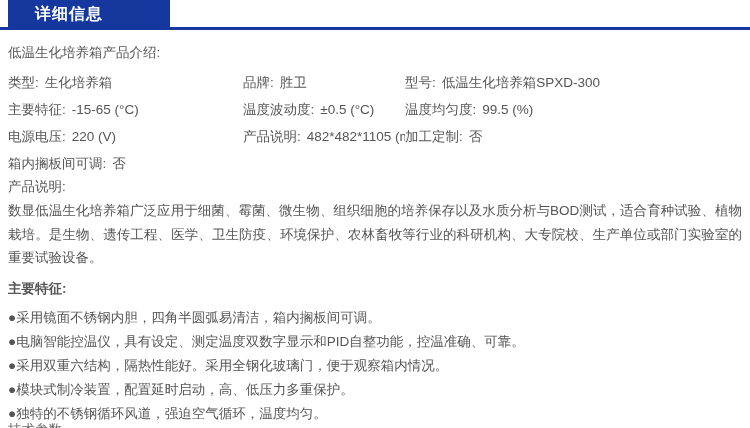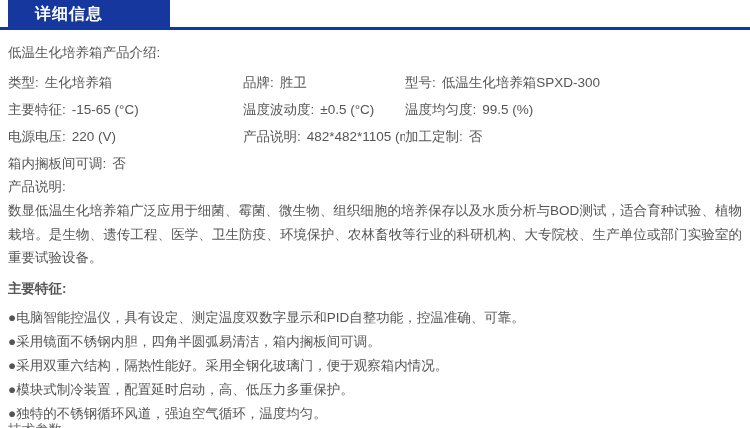--- a/index.html
+++ b/index.html
@@ -80,22 +80,22 @@
       <div class="spec-cell">
         <span class="spec-label">箱内搁板间可调:</span><span class="spec-value">否</span>
       </div>
     </div>
 
     <div class="section-heading desc-heading">产品说明:</div>
     <div class="desc-text">数显低温生化培养箱广泛应用于细菌、霉菌、微生物、组织细胞的培养保存以及水质分析与BOD测试，适合育种试验、植物栽培。是生物、遗传工程、医学、卫生防疫、环境保护、农林畜牧等行业的科研机构、大专院校、生产单位或部门实验室的重要试验设备。</div>
 
     <div class="section-heading features-heading">主要特征:</div>
     <ul class="feature-list">
+      <li>●采用镜面不锈钢内胆，四角半圆弧易清洁，箱内搁板间可调。</li>
       <li>●电脑智能控温仪，具有设定、测定温度双数字显示和PID自整功能，控温准确、可靠。</li>
-      <li>●采用镜面不锈钢内胆，四角半圆弧易清洁，箱内搁板间可调。</li>
       <li>●采用双重六结构，隔热性能好。采用全钢化玻璃门，便于观察箱内情况。</li>
       <li>●模块式制冷装置，配置延时启动，高、低压力多重保护。</li>
       <li>●独特的不锈钢循环风道，强迫空气循环，温度均匀。</li>
 
     </ul>
 
   </div>
 
   <div class="footer-partial">技术参数</div>
 

